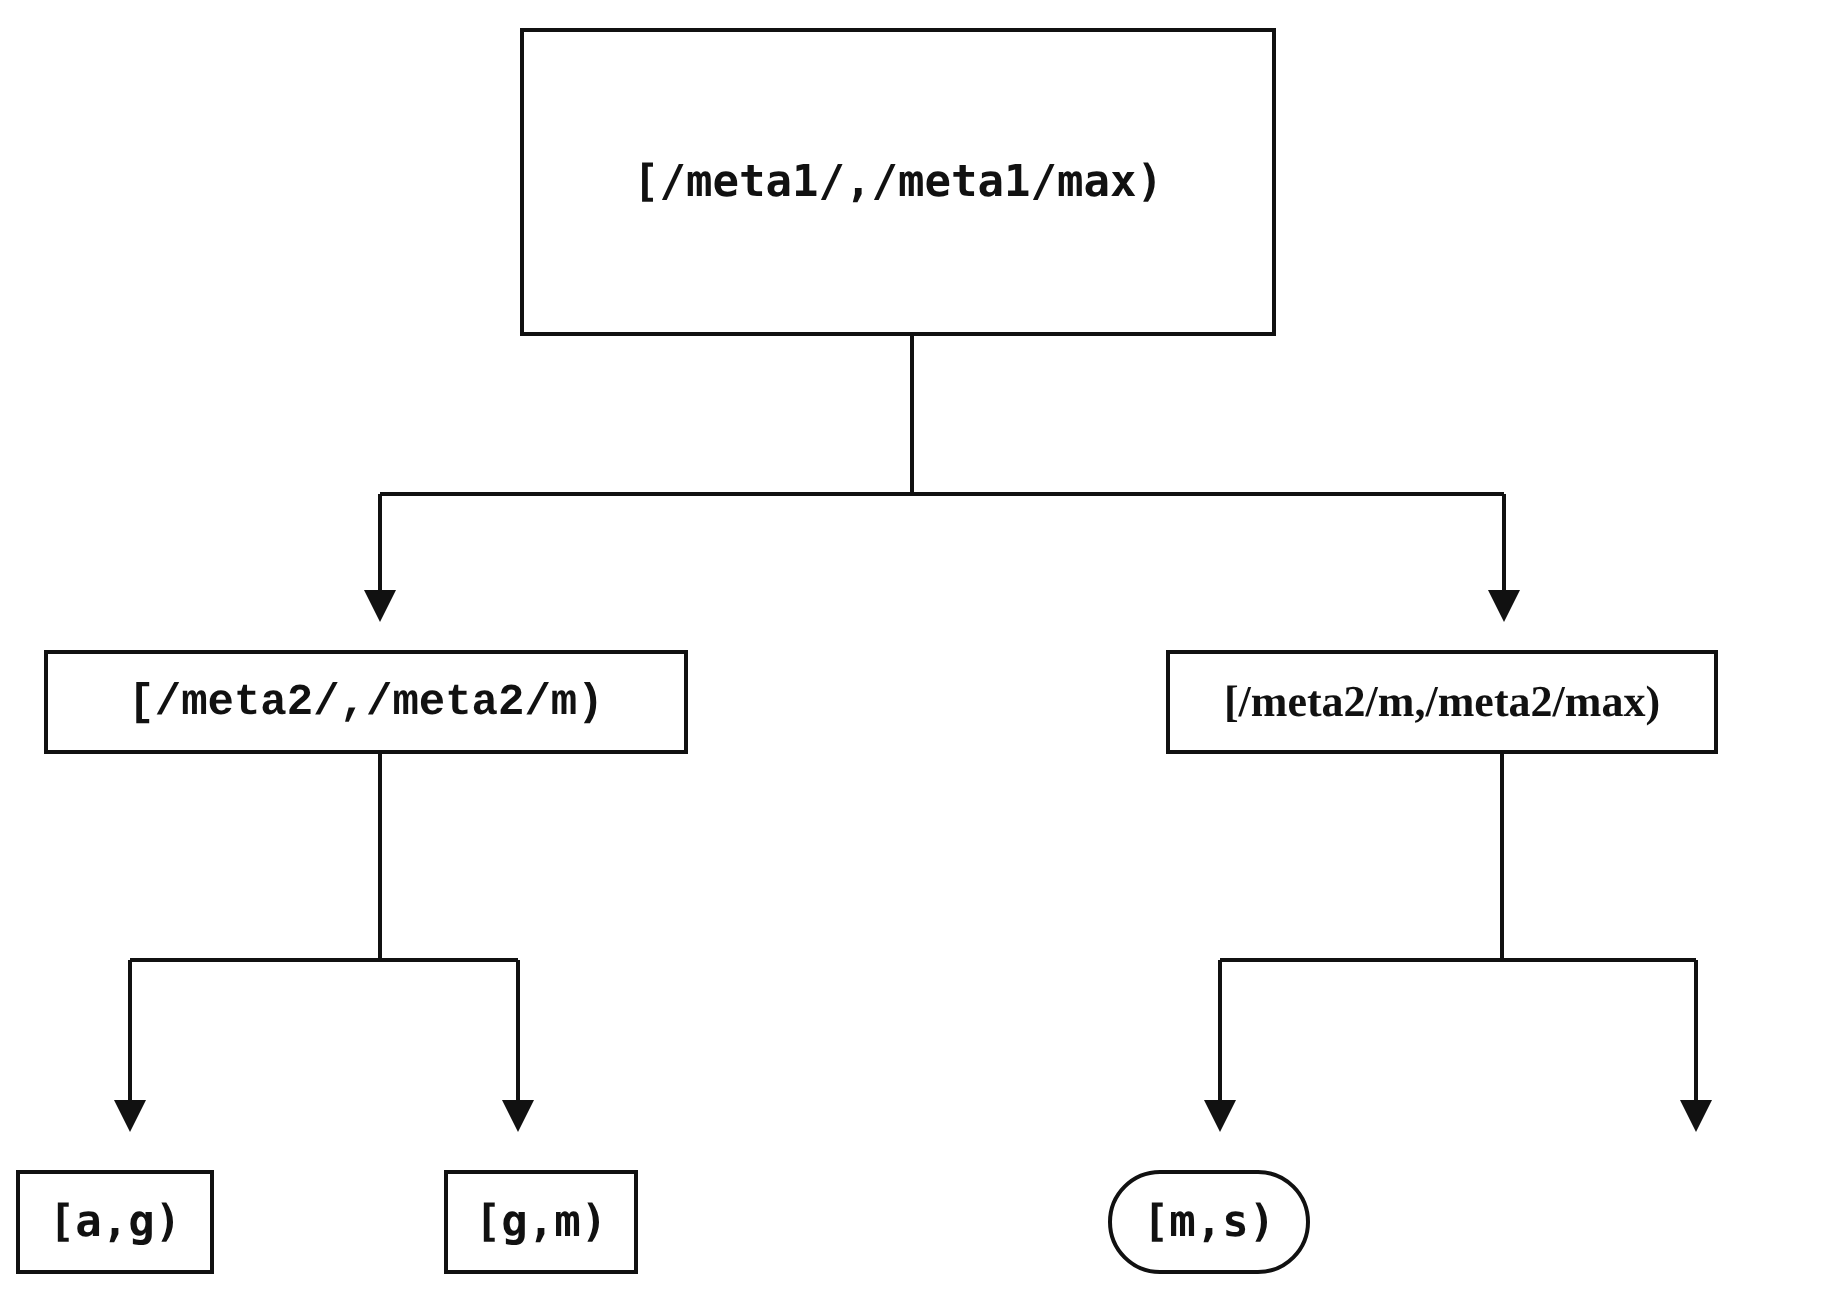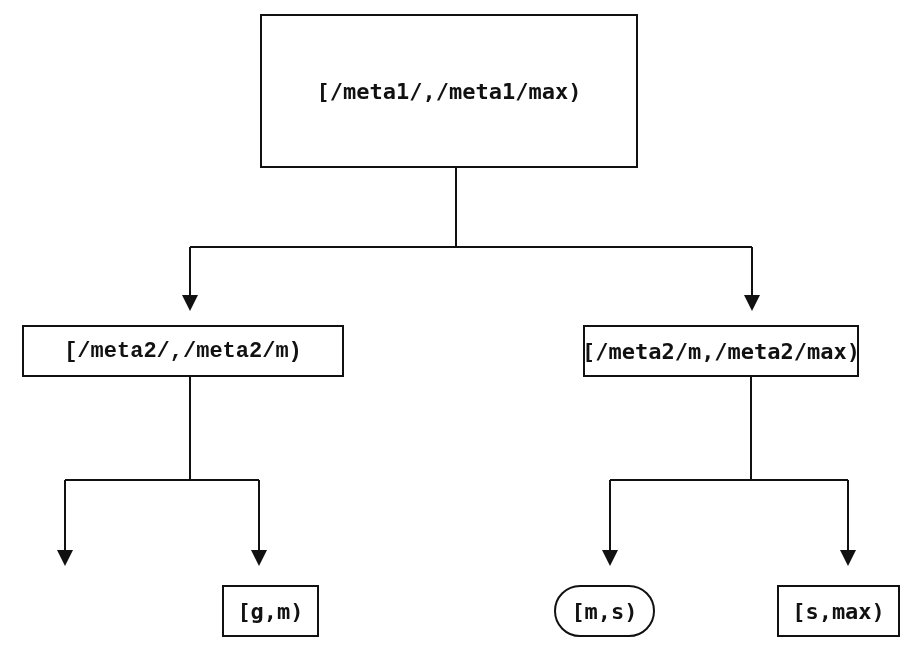--- a/index.html
+++ b/index.html
@@ -31,21 +31,21 @@
     align-items: center;
     justify-content: center;
     font-size: 22px;
     font-weight: bold;
     letter-spacing: 0px;
     white-space: nowrap;
     text-align: center;
   }
   .node-root      { left: 260px; top: 14px;  width: 378px; height: 154px; }
   .node-left      { left: 22px;  top: 325px; width: 322px; height: 52px; font-family: Liberation Mono, monospace; }
-  .node-right     { left: 583px; top: 325px; width: 276px; height: 52px; }
+  .node-right     { left: 583px; top: 325px; width: 276px; height: 52px; font-family: Liberation Serif, serif; }
   .node-leaf-ag   { left: 8px;   top: 585px; width: 99px;  height: 52px; }
   .node-leaf-gm   { left: 222px; top: 585px; width: 97px;  height: 52px; }
   .node-leaf-ms   { left: 554px; top: 585px; width: 101px; height: 52px; border-radius: 26px; }
   .node-leaf-smax { left: 777px; top: 585px; width: 123px; height: 52px; }
 </style>
 </head>
 <body>
 
 <div class="canvas">
 
@@ -82,26 +82,26 @@
   </div>
 
   <div class="node node-left">
     <span>[/meta2/,/meta2/m)</span>
   </div>
 
   <div class="node node-right">
     <span>[/meta2/m,/meta2/max)</span>
   </div>
 
+  <div class="node node-leaf-ag">
+    <span>[a,g)</span>
+  </div>
 
   <div class="node node-leaf-gm">
     <span>[g,m)</span>
   </div>
 
   <div class="node node-leaf-ms">
     <span>[m,s)</span>
   </div>
 
-  <div class="node node-leaf-smax">
-    <span>[s,max)</span>
-  </div>
 
 </div>
 
 </body></html>

